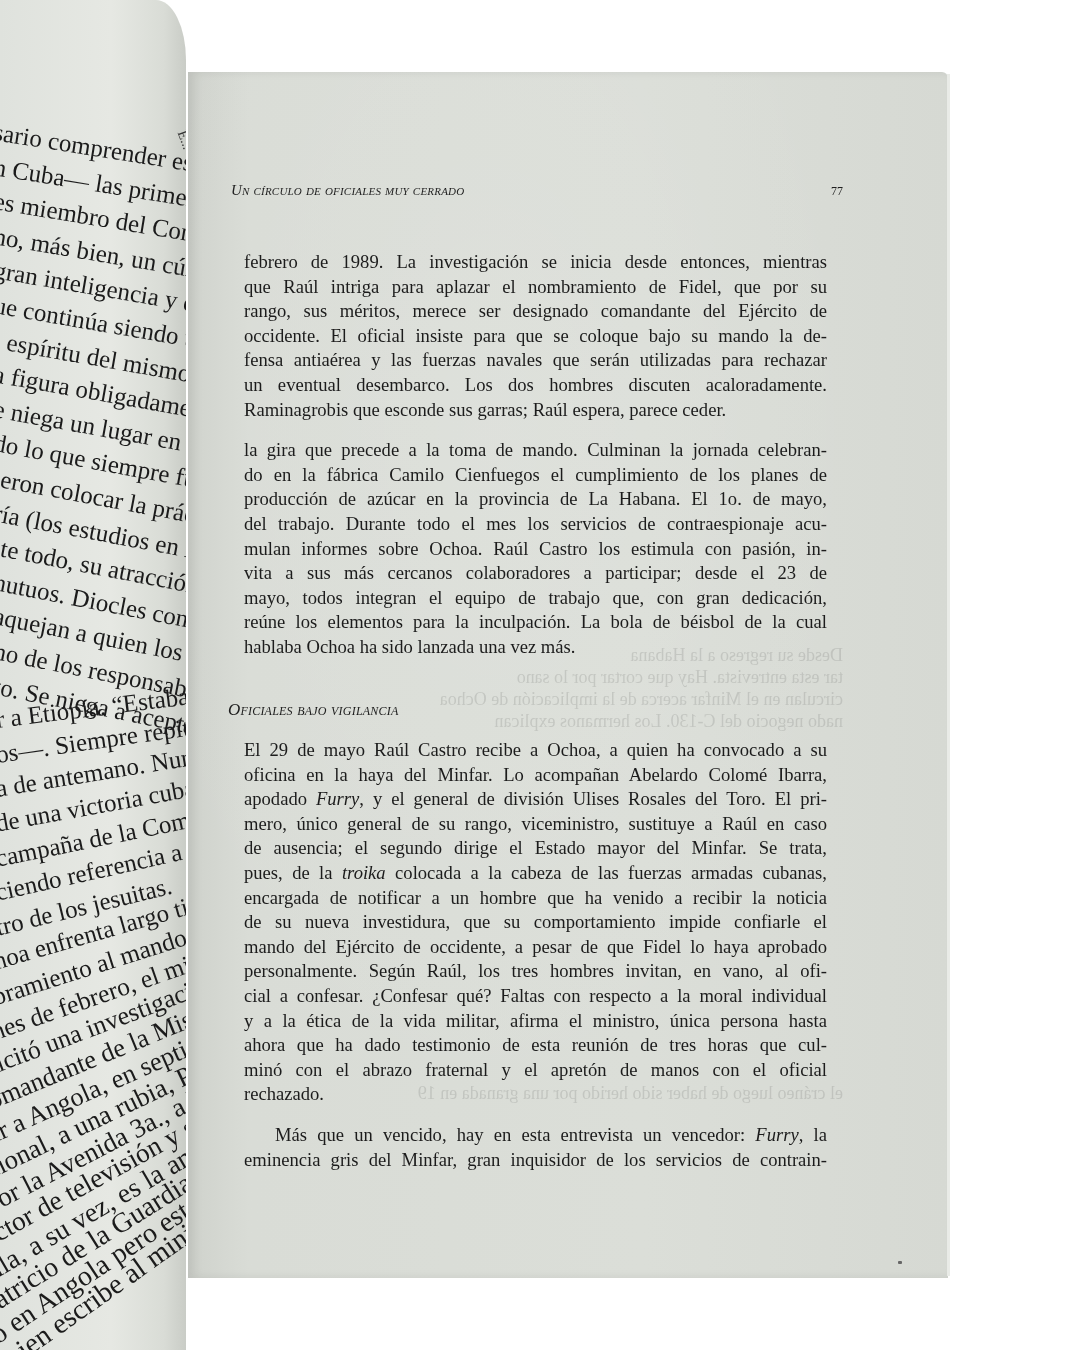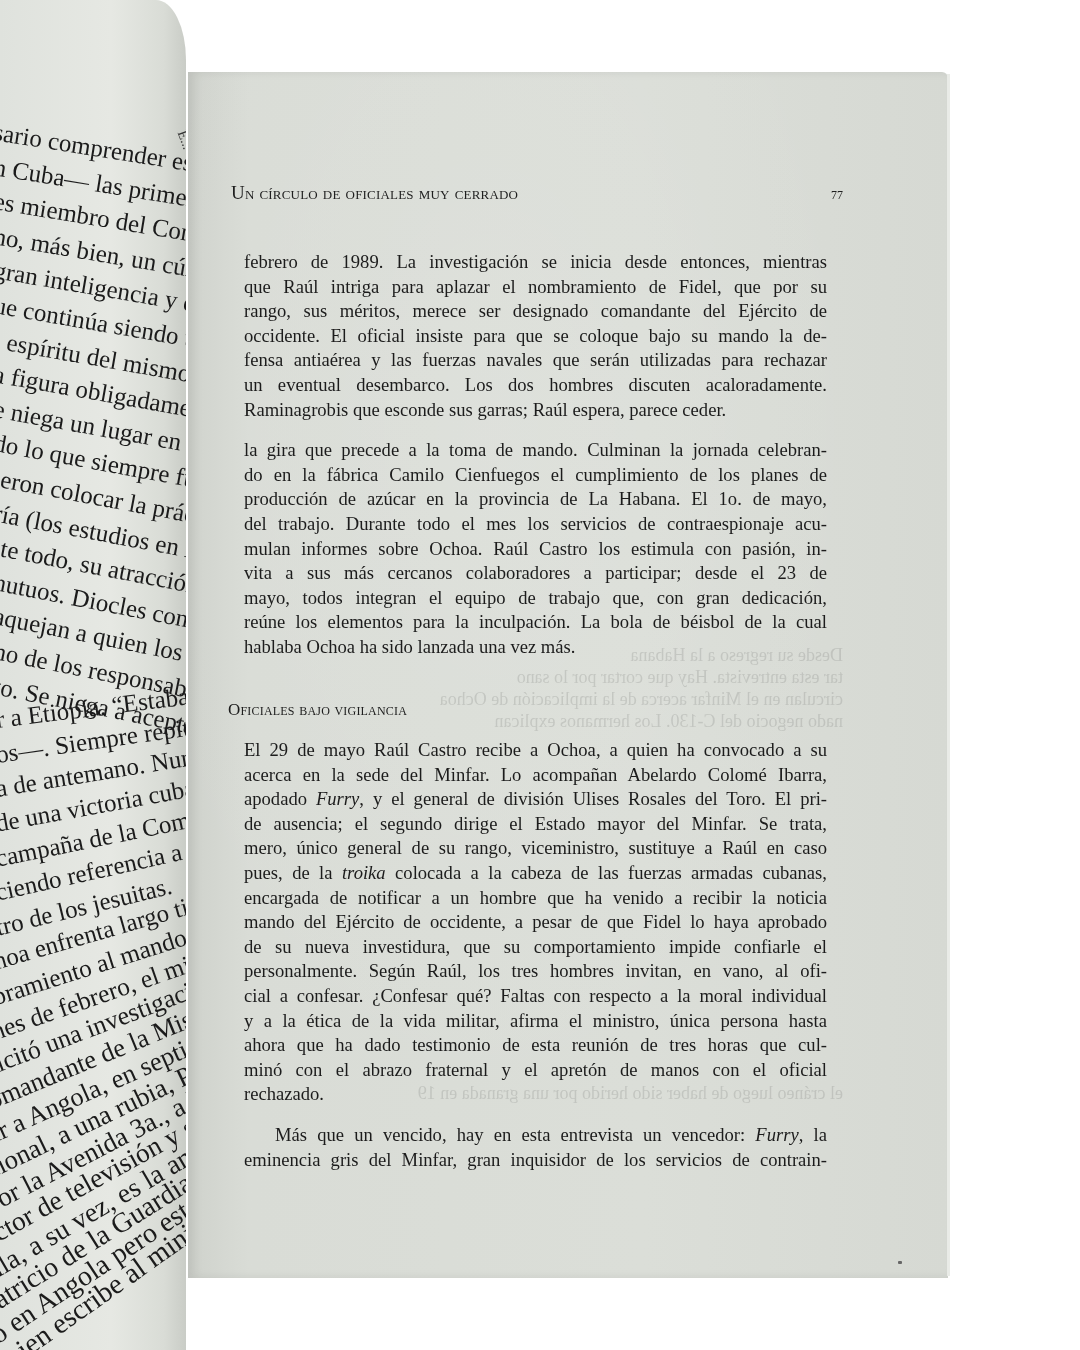--- a/index.html
+++ b/index.html
@@ -60,23 +60,24 @@
       position: absolute;
       left: 43px; top: 110px;
       width: 612px;
       display: flex;
       justify-content: space-between;
       align-items: baseline;
       color: #1f1f1f;
       font-family: "Liberation Serif", serif;
     }
     .running-header .title {
-      font-size: 19px;
+      font-size: 15px;
       font-variant: small-caps;
       letter-spacing: 0.2px;
+      font-style: italic;
     }
     .running-header .page-num {
       font-size: 12px;
     }
 
     .text-block {
       position: absolute;
       left: 40px; top: 162px;
       width: 615px;
       color: #1c1c1c;
@@ -91,20 +92,21 @@
     }
     .text-block .ln { display: block; text-align: justify; text-align-last: justify; }
     .text-block .ln.last { text-align-last: left; }
     .text-block em { font-style: italic; }
 
     .section-heading {
       font-variant: small-caps;
       font-size: 17px;
       margin: 38px 0 10px 0 !important;
       letter-spacing: 0.2px;
+      font-style: italic;
     }
 
     .bleed {
       position: absolute;
       left: 40px; top: 572px;
       width: 615px;
       color: rgba(40,40,40,0.13);
       font-family: "Liberation Serif", serif;
       font-size: 18px;
       line-height: 22px;
@@ -205,28 +207,28 @@
       <span class="ln">vita a sus más cercanos colaboradores a participar; desde el 23 de</span>
       <span class="ln">mayo, todos integran el equipo de trabajo que, con gran dedicación,</span>
       <span class="ln">reúne los elementos para la inculpación. La bola de béisbol de la cual</span>
       <span class="ln last">hablaba Ochoa ha sido lanzada una vez más.</span>
     </p>
 
     <p class="section-heading">Oficiales bajo vigilancia</p>
 
     <p>
       <span class="ln">El 29 de mayo Raúl Castro recibe a Ochoa, a quien ha convocado a su</span>
-      <span class="ln">acerca en la sede del Minfar. Lo acompañan Abelardo Colomé Ibarra,</span>
+      <span class="ln">oficina en la haya del Minfar. Lo acompañan Abelardo Colomé Ibarra,</span>
       <span class="ln"><span>apodado </span><em>Furry</em><span>, y el general de división Ulises Rosales del Toro. El pri-</span></span>
+      <span class="ln">mero, único general de su rango, viceministro, sustituye a Raúl en caso</span>
       <span class="ln">de ausencia; el segundo dirige el Estado mayor del Minfar. Se trata,</span>
-      <span class="ln">mero, único general de su rango, viceministro, sustituye a Raúl en caso</span>
       <span class="ln"><span>pues, de la </span><em>troika</em><span> colocada a la cabeza de las fuerzas armadas cubanas,</span></span>
       <span class="ln">encargada de notificar a un hombre que ha venido a recibir la noticia</span>
+      <span class="ln">de su nueva investidura, que su comportamiento impide confiarle el</span>
       <span class="ln">mando del Ejército de occidente, a pesar de que Fidel lo haya aprobado</span>
-      <span class="ln">de su nueva investidura, que su comportamiento impide confiarle el</span>
       <span class="ln">personalmente. Según Raúl, los tres hombres invitan, en vano, al ofi-</span>
       <span class="ln">cial a confesar. ¿Confesar qué? Faltas con respecto a la moral individual</span>
       <span class="ln">y a la ética de la vida militar, afirma el ministro, única persona hasta</span>
       <span class="ln">ahora que ha dado testimonio de esta reunión de tres horas que cul-</span>
       <span class="ln">minó con el abrazo fraternal y el apretón de manos con el oficial</span>
       <span class="ln last">rechazado.</span>
     </p>
     <p>
       <span class="ln" style="text-indent:31px"><span>Más que un vencido, hay en esta entrevista un vencedor: </span><em>Furry</em><span>, la</span></span>
       <span class="ln">eminencia gris del Minfar, gran inquisidor de los servicios de contrain-</span>

